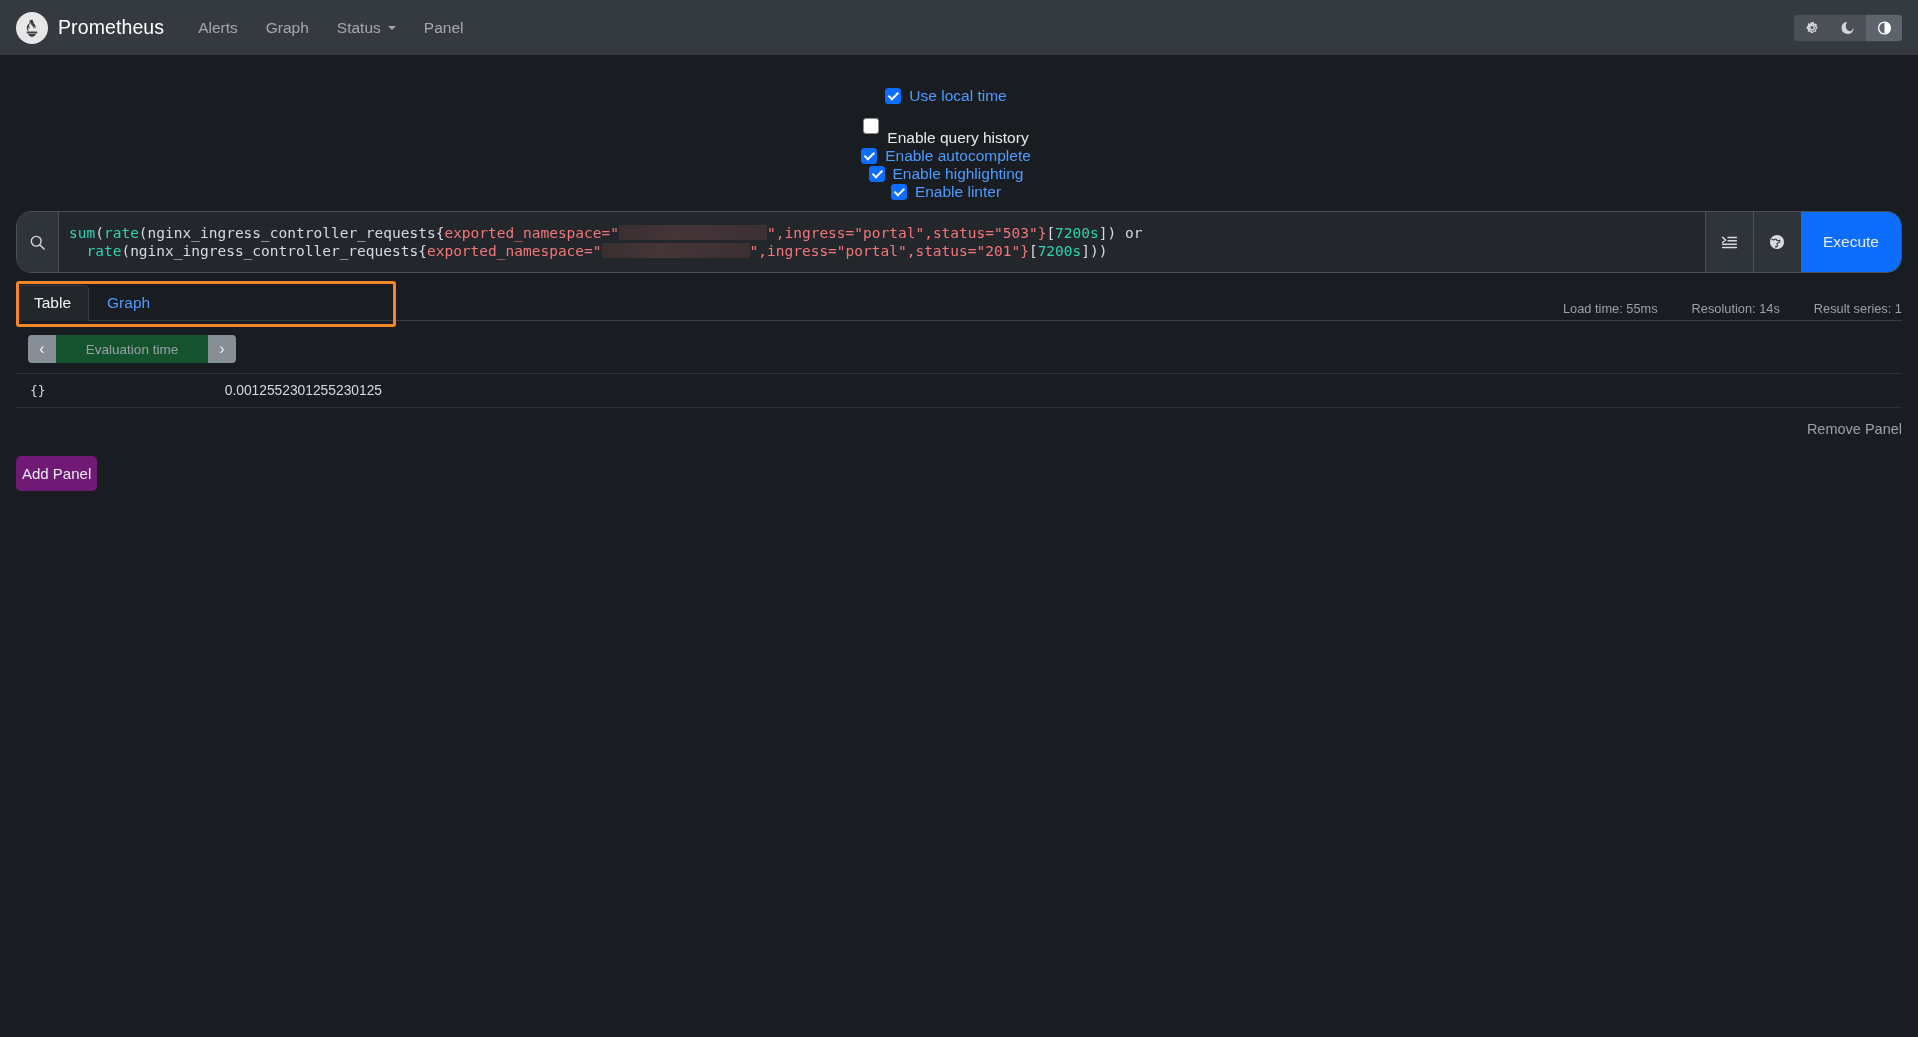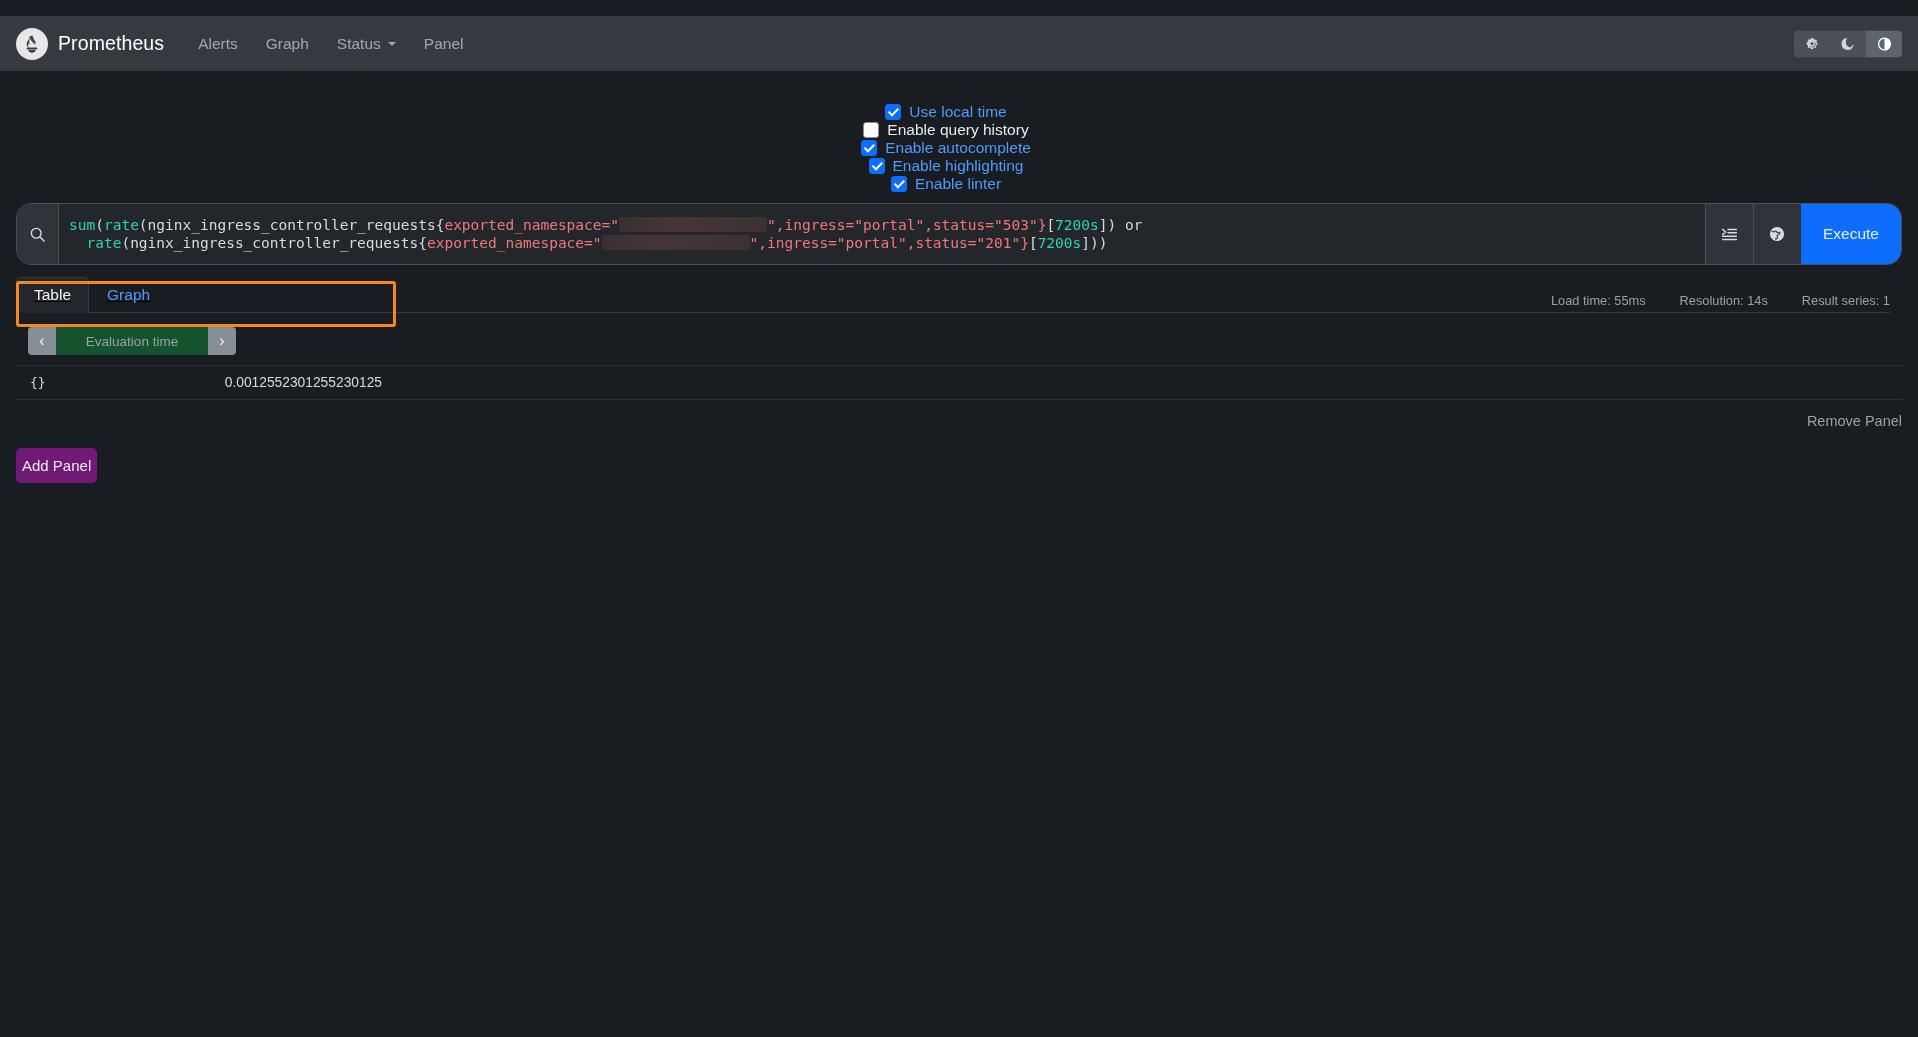--- a/index.html
+++ b/index.html
@@ -14,21 +14,20 @@
   }
 
   
   .navbar {
     height: 55px;
     background: #343a40;
     display: flex;
     align-items: center;
     padding: 0 16px;
     position: relative;
-    margin-top: 16px;
   }
   .brand {
     display: flex;
     align-items: center;
     gap: 10px;
     margin-right: 22px;
     text-decoration: none;
   }
   .logo {
     width: 32px;
@@ -126,21 +125,21 @@
     height: 8px;
     border: solid #fff;
     border-width: 0 2px 2px 0;
     transform: rotate(45deg) translate(-0.5px,-1px);
   }
   .check-label {
     color: #4f9bff;
     font-size: 15.5px;
     white-space: nowrap;
   }
-  .check-label.plain { color: #e8eaed; }
+  .check-label.plain { color: #e8eaed; margin-top: 24px; }
 
   
   .panel-wrap { padding: 0 16px; }
   .query-bar {
     display: flex;
     background: #23262b;
     border: 1px solid #495057;
     border-radius: 15px;
     overflow: hidden;
     height: 62px;
@@ -200,26 +199,25 @@
     font-size: 15.5px;
     padding: 0 22px;
     cursor: pointer;
     font-family: "Liberation Sans", sans-serif;
     flex: none;
   }
 
   
   .tabs-row {
     position: relative;
-    margin: 12px 28px 0 16px;
+    margin: 12px 16px 0 16px;
     border-bottom: 1px solid #373c41;
     display: flex;
     align-items: flex-end;
     height: 36px;
-    text-decoration: underline;
   }
   .tab {
     padding: 8px 17px;
     font-size: 15.5px;
     cursor: pointer;
     border: 1px solid transparent;
     border-radius: 5px 5px 0 0;
     margin-bottom: -1px;
     color: #4f9bff;
   }

